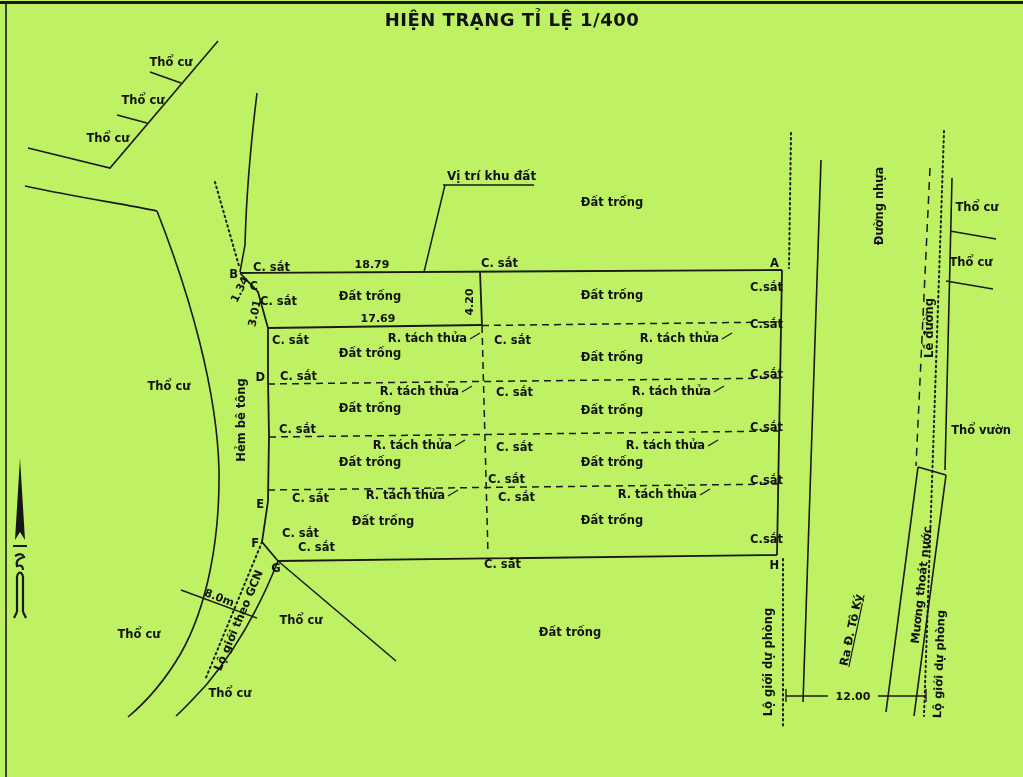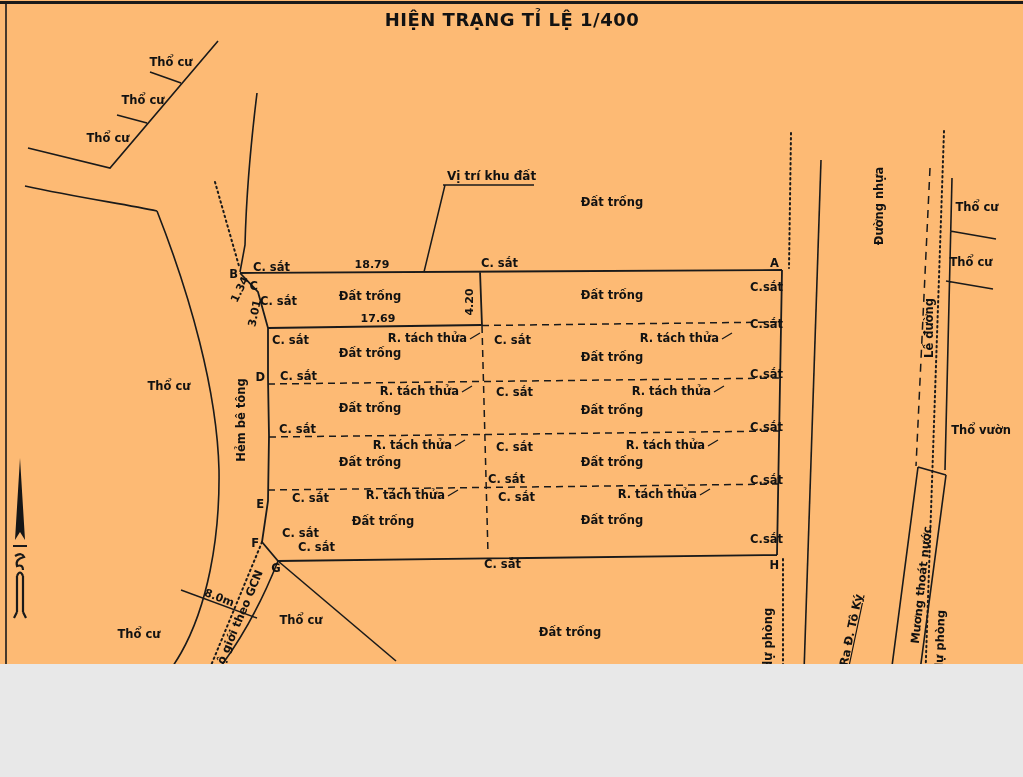--- a/index.html
+++ b/index.html
@@ -1,16 +1,16 @@
 <!DOCTYPE html>
 <html><head>
 <meta charset="utf-8">
 <style>
   html,body{margin:0;padding:0;background:#e8e8e8;}
-  .page{position:relative;width:1023px;height:664px;background:#fdba74;overflow:hidden;
+  .page{position:relative;width:1023px;height:777px;background:#bef264;overflow:hidden;
         font-family:"DejaVu Sans", sans-serif;}
   svg{position:absolute;left:0;top:0;}
   text{fill:#121212;font-family:"DejaVu Sans", sans-serif;font-weight:bold;}
   .lbl{font-size:11.5px;}
   .meas{font-size:11px;}
   .pt{font-size:11.5px;}
   .title{font-size:18px;letter-spacing:.5px;}
   .callout{font-size:12px;}
   .ink{stroke:#1a1a1a;fill:none;}
 </style>

